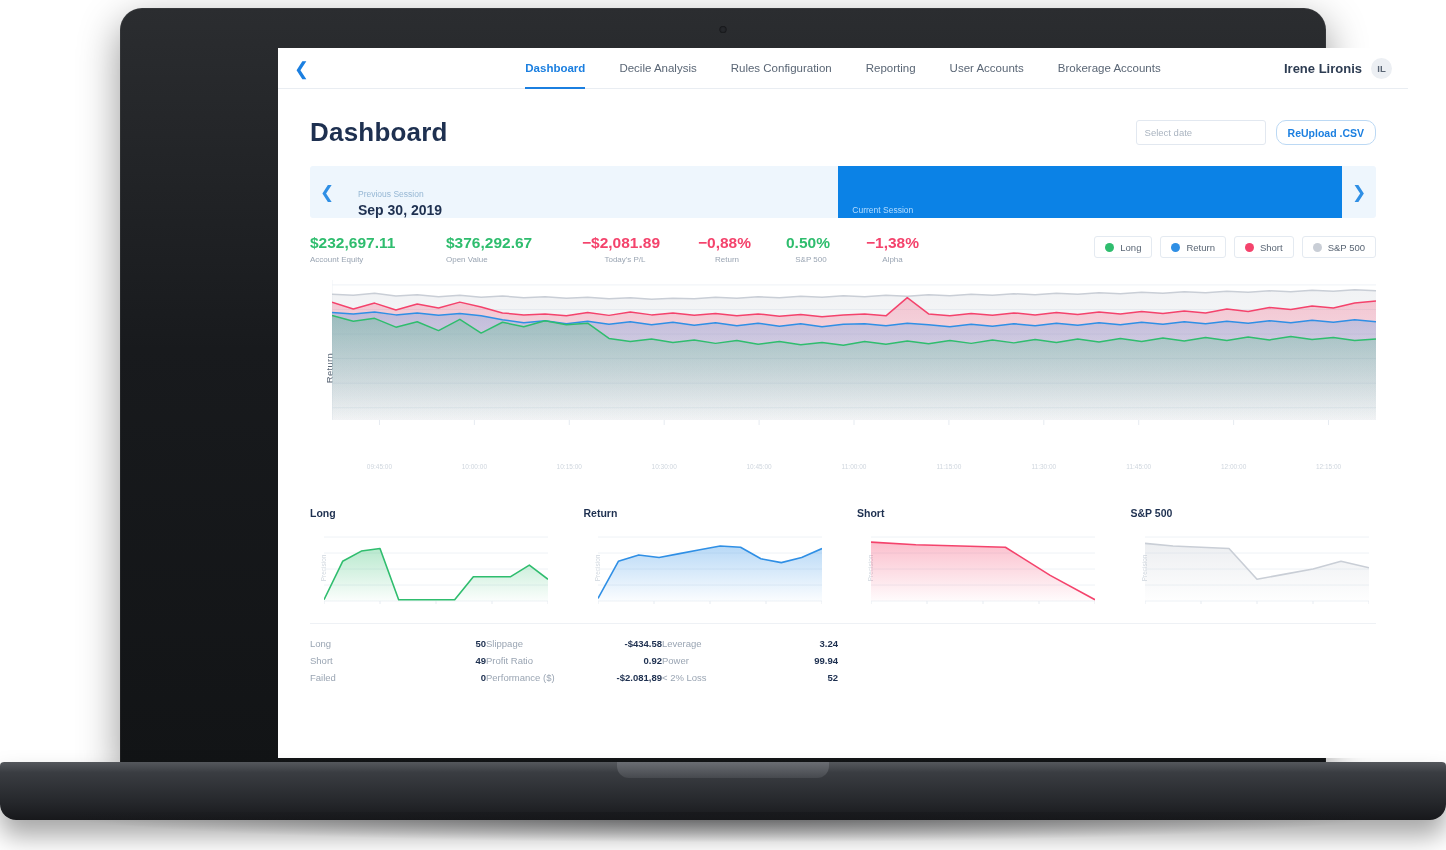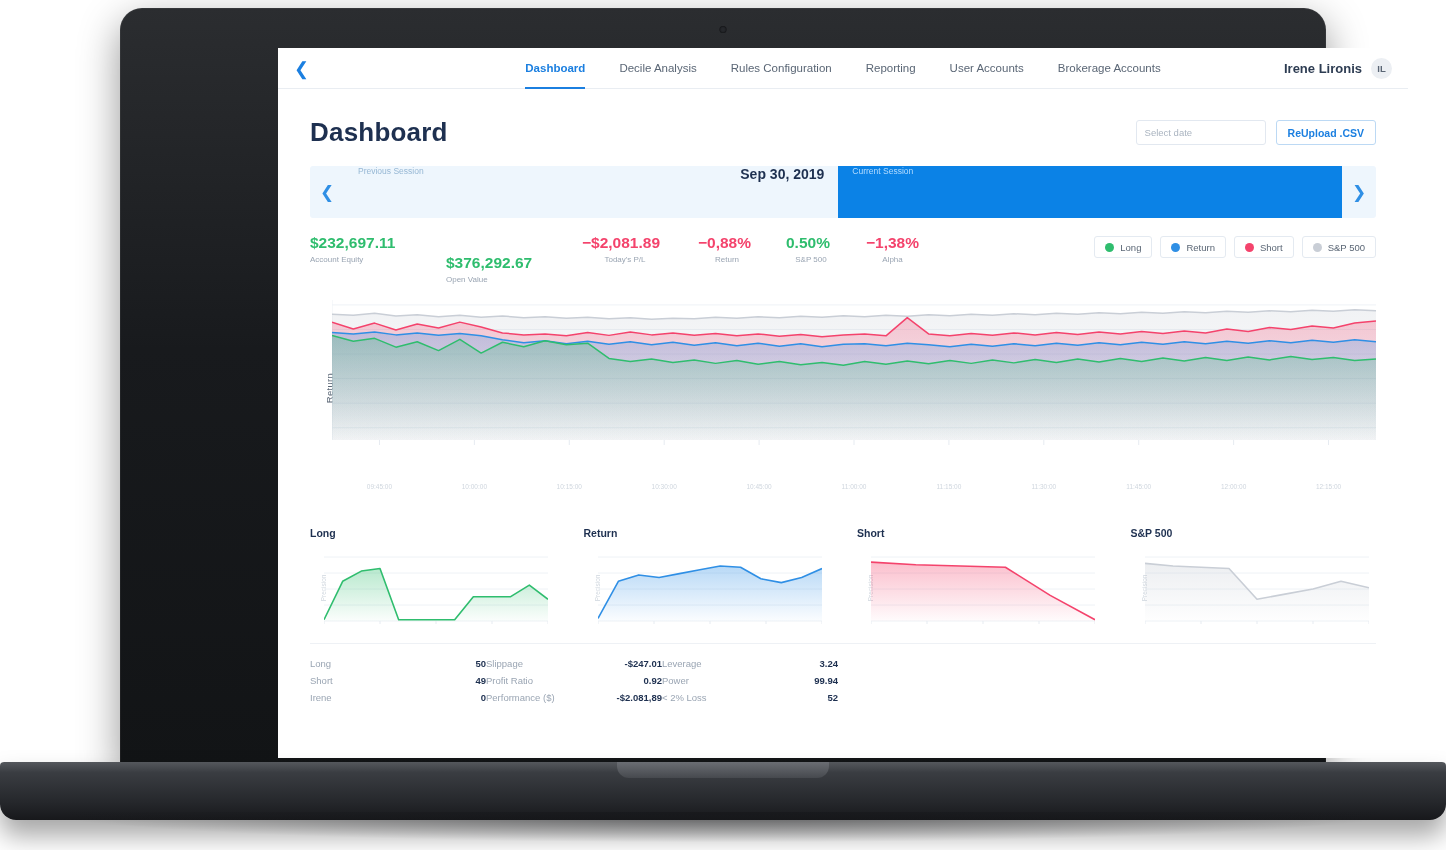--- a/index.html
+++ b/index.html
@@ -93,37 +93,37 @@
     width: 130px; height: 25px; border: 1px solid #e2e8f0; border-radius: 3px;
     display: flex; align-items: center; padding: 0 8px; gap: 6px; background: #fff;
   }
   .date-field input {
     border: 0; outline: 0; flex: 1; font-size: 9.5px; color: #8b97a6;
     font-family: "Liberation Sans", sans-serif; background: transparent;
   }
   .date-field input::placeholder { color: #aab4c0; }
   .cal-icon { color: #6aa9e8; font-size: 11px; line-height: 1; }
   .csv-btn {
-    height: 25px; border: 1px solid #bcd9f4; border-radius: 3px;
+    height: 25px; border: 1px solid #bcd9f4; border-radius: 10px;
     color: #1b7fe0; font-size: 10.5px; font-weight: bold;
     display: flex; align-items: center; padding: 0 11px; cursor: pointer; background: #fff;
     white-space: nowrap;
   }
 
   
   .sessions {
     display: flex; height: 52px; background: #eef6fd;
     border-radius: 3px; overflow: hidden; align-items: stretch;
   }
   .arrow {
     width: 34px; display: flex; align-items: center; justify-content: center;
     color: #2f8fe5; font-size: 17px; cursor: pointer; flex: none;
   }
   .arrow.right { color: #2f8fe5; }
-  .sess { flex: 1; display: flex; justify-content: space-between; padding: 0 14px; cursor: pointer; }
+  .sess { flex: 1; display: flex; flex-direction: column; justify-content: flex-end; padding: 0 14px; cursor: pointer; }
   .sess.current { background: #0b82e6; flex: 1.02; }
   .sess-label { font-size: 8.5px; color: #96b7d4; margin-bottom: 3px; }
   .sess.current .sess-label { color: #b4dcff; }
   .sess-date { font-size: 14px; font-weight: bold; color: #1e3050; }
   .sess.current .sess-date { color: #ffffff; }
 
   
   .kpis { display: flex; align-items: flex-start; padding-top: 16px; }
   .kpi { margin-right: 30px; }
   .kpi-val { font-size: 15.5px; font-weight: bold; line-height: 1.15; }
@@ -240,21 +240,21 @@
             <div class="sess-label">Current Session</div>
           </div>
           <div class="arrow right">❯</div>
         </div>
 
         <div class="kpis">
           <div class="kpi" style="min-width:106px;">
             <div class="kpi-val pos">$232,697.11</div>
             <div class="kpi-lab">Account Equity</div>
           </div>
-          <div class="kpi" style="min-width:106px;margin-top:20px;">
+          <div class="kpi" style="min-width:106px;">
             <div class="kpi-val pos">$376,292.67</div>
             <div class="kpi-lab">Open Value</div>
           </div>
           <div class="kpi center" style="min-width:86px;">
             <div class="kpi-val neg">−$2,081.89</div>
             <div class="kpi-lab">Today's P/L</div>
           </div>
           <div class="kpi center" style="min-width:58px;">
             <div class="kpi-val neg">−0,88%</div>
             <div class="kpi-lab">Return</div>
@@ -469,28 +469,28 @@
           <div class="perf-col">
             <div class="perf-row">
                 <span class="perf-k">Long</span>
                 <span class="perf-v">50</span>
               </div>
             <div class="perf-row">
                 <span class="perf-k">Short</span>
                 <span class="perf-v">49</span>
               </div>
             <div class="perf-row">
-                <span class="perf-k">Irene</span>
+                <span class="perf-k">Failed</span>
                 <span class="perf-v">0</span>
               </div>
           </div>
           <div class="perf-col">
             <div class="perf-row">
                 <span class="perf-k">Slippage</span>
-                <span class="perf-v">-$247.01</span>
+                <span class="perf-v">-$434.58</span>
               </div>
             <div class="perf-row">
                 <span class="perf-k">Profit Ratio</span>
                 <span class="perf-v">0.92</span>
               </div>
             <div class="perf-row">
                 <span class="perf-k">Performance ($)</span>
                 <span class="perf-v">-$2.081,89</span>
               </div>
           </div>

